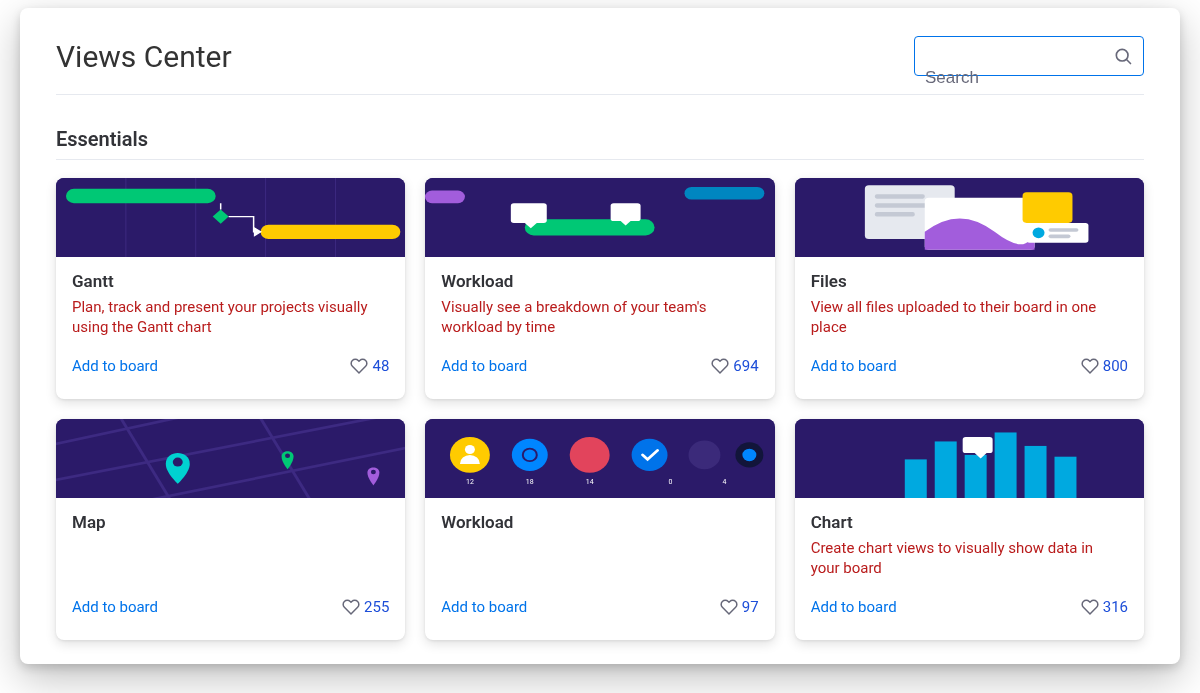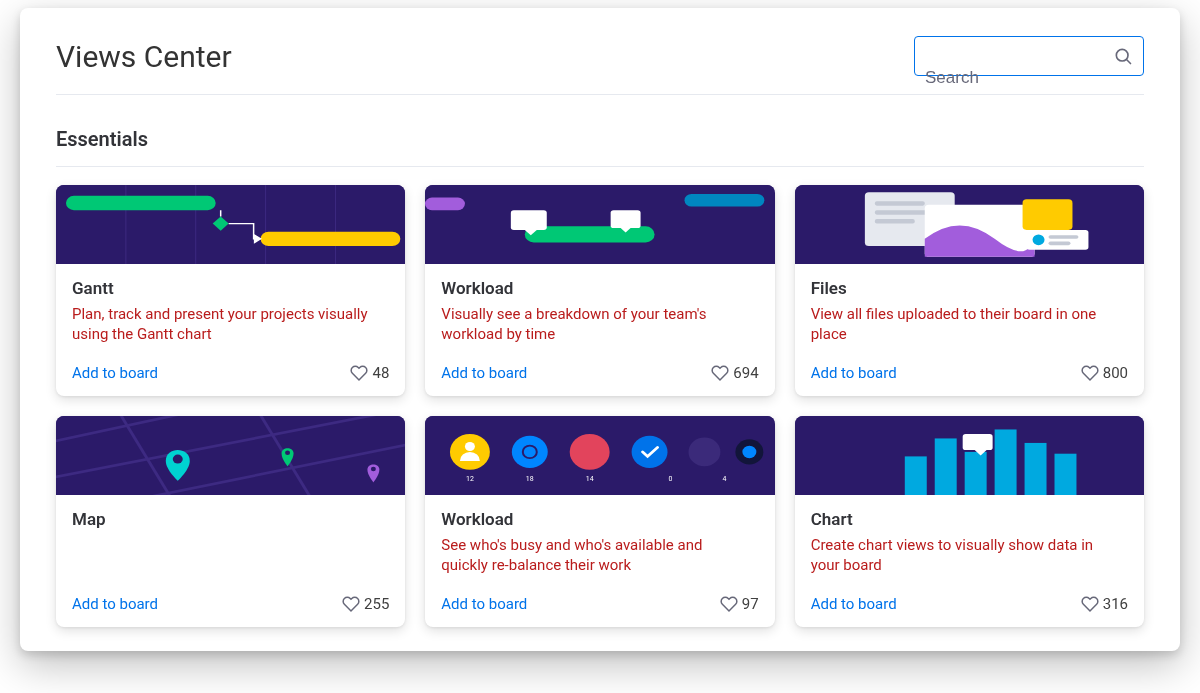--- a/index.html
+++ b/index.html
@@ -45,21 +45,21 @@
     background: transparent;
     margin-top: 43px;
   }
   .search-input::placeholder { color: #676879; }
   .search-icon { color: #676879; display:flex; }
   .divider { border: none; border-top: 1px solid #e6e9ef; margin: 0 0 28px 0; }
   .section-title {
     font-size: 20px;
     font-weight: 600;
     color: #323338;
-    padding-bottom: 15px;
+    padding-bottom: 8px;
     border-bottom: 1px solid #e6e9ef;
     margin-bottom: 18px;
     margin-top: 32px;
   }
   .grid {
     display: grid;
     grid-template-columns: repeat(3, 1fr);
     gap: 20px;
   }
   .card {
@@ -76,24 +76,24 @@
     position: relative;
   }
   .thumb svg { position:absolute; inset:0; width:100%; height:100%; }
   .card-body { padding: 14px 32px 8px 16px; flex:1; display:flex; flex-direction:column; }
   .card-title { font-size: 17px; font-weight: 600; color: #323338; margin-bottom: 6px; }
   .card-desc { font-size: 15px; line-height: 1.35; color: #b91c1c; min-height: 42px; }
   .card-footer {
     display: flex;
     align-items: center;
     justify-content: space-between;
-    padding: 10px 16px 14px 16px;
+    padding: 10px 16px 24px 16px;
   }
   .add-link { color: #0073ea; font-size: 15px; cursor: pointer; }
-  .likes { display:flex; align-items:center; gap:4px; color:#404040; font-size:15px; }
+  .likes { display:flex; align-items:center; gap:4px; color:#1d4ed8; font-size:15px; }
   .heart { color:#676879; display:flex; }
   .wl-label { font-size:7px; fill:#fff; font-family:inherit; }
 </style>
 </head>
 <body>
 
 <div class="panel">
 
   <div class="header-row">
     <div class="page-title">Views Center</div>
@@ -274,21 +274,20 @@
             <circle cx="325" cy="40" r="7" fill="#0086ff"></circle>
           <text class="wl-label" x="45" y="72" text-anchor="middle">12</text>
           <text class="wl-label" x="105" y="72" text-anchor="middle">18</text>
           <text class="wl-label" x="165" y="72" text-anchor="middle">14</text>
           <text class="wl-label" x="246" y="72" text-anchor="middle">0</text>
           <text class="wl-label" x="300" y="72" text-anchor="middle">4</text>
         </svg>
       </div>
       <div class="card-body">
         <div class="card-title">Workload</div>
-        <div class="card-desc">See who's busy and who's available and quickly re-balance their work</div>
       </div>
       <div class="card-footer">
         <span class="add-link">Add to board</span>
         <span class="likes">
           <span class="heart">
             <svg width="18" height="18" viewBox="0 0 24 24" fill="none" stroke="currentColor" stroke-width="2">
                 <path d="M20.84 4.61a5.5 5.5 0 0 0-7.78 0L12 5.67l-1.06-1.06a5.5 5.5 0 0 0-7.78 7.78L12 21.23l8.84-8.84a5.5 5.5 0 0 0 0-7.78z"></path>
               </svg>
           </span>
           <span>97</span>

